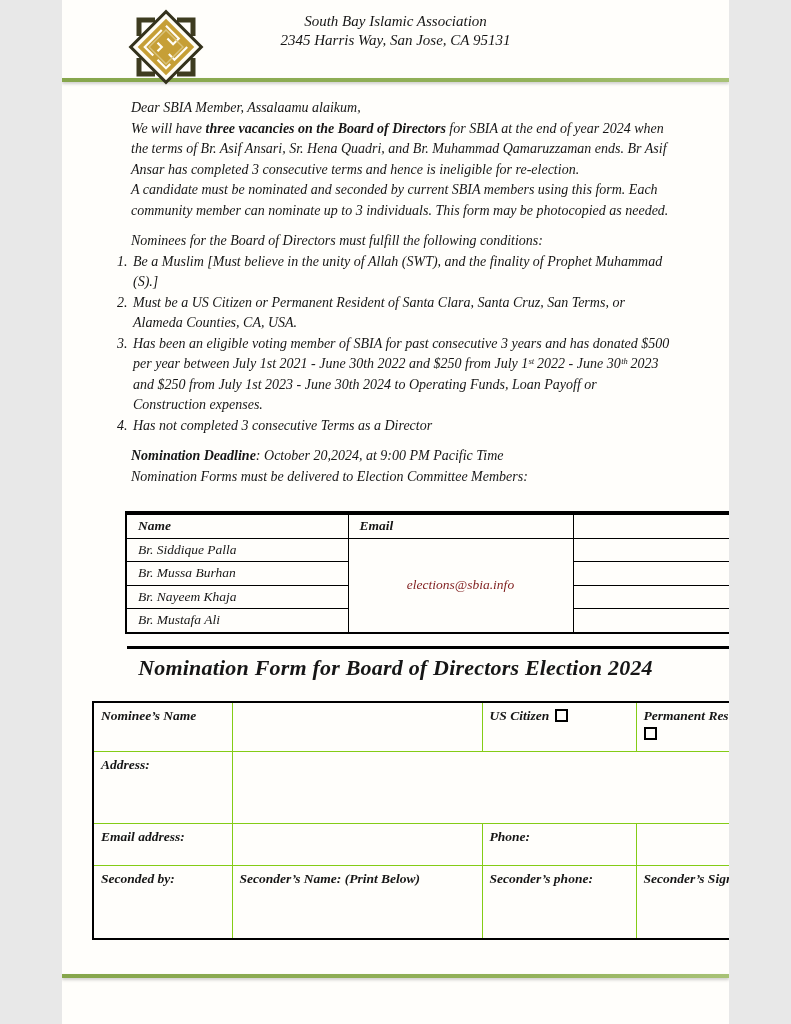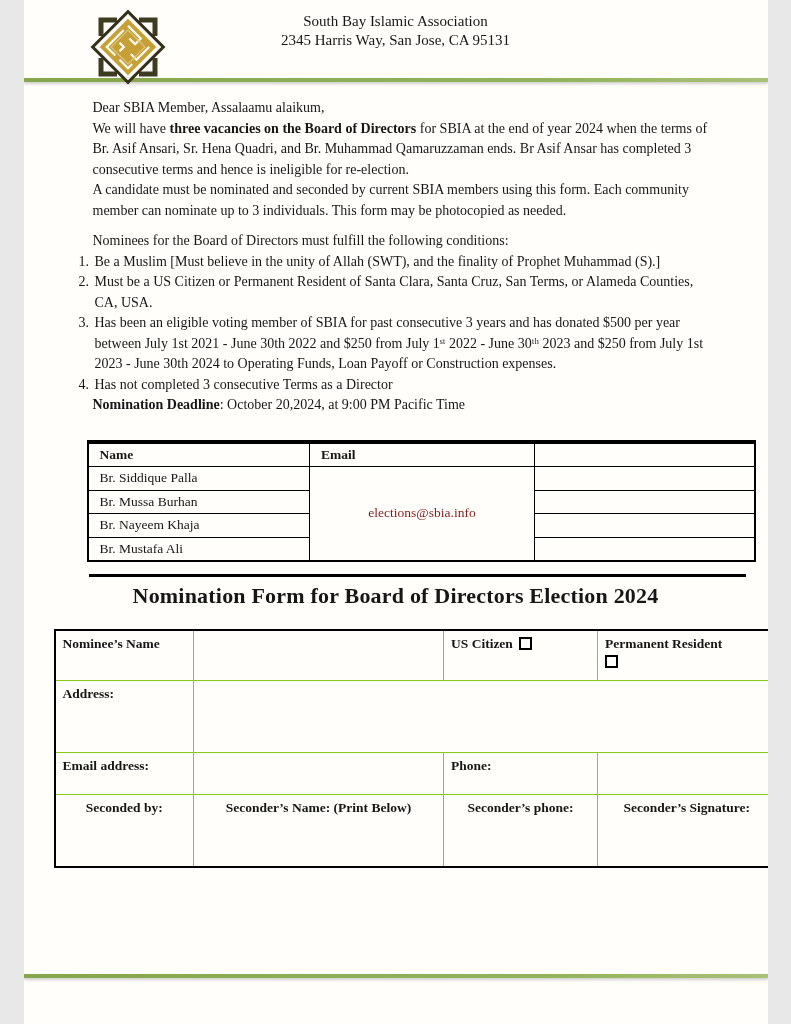--- a/index.html
+++ b/index.html
@@ -1,43 +1,44 @@
 <!DOCTYPE html>
 <html><head>
 <meta charset="utf-8">
 <style>
   * { margin:0; padding:0; box-sizing:border-box; }
   html,body { background:#e8e8e8; }
   .page {
     position:relative;
-    width:744px; height:1024px;
+    width:667px; height:1024px;
     margin:0 auto;
     background:#fffefb;
     color:#161616;
     font-family:"Liberation Serif", serif;
     overflow:hidden;
+    font-style:italic;
   }
   
   .header { position:relative; height:82px; padding-top:12px; }
   .header-text { text-align:center; font-size:15px; line-height:19px; }
   .header-text .bold { font-weight:bold; }
   .logo { position:absolute; top:5px; left:62px; z-index:3; }
   .green-rule { position:absolute; left:0; width:100%; height:4px;
     background:linear-gradient(to right,#86a64c 0%,#93b25a 70%,#a8c277 100%);
     box-shadow:0 2px 3px rgba(120,120,120,.35); z-index:1; }
   .rule-top { top:78px; }
   .rule-bottom { top:974px; }
   
   .letter { margin:0 56px 0 69px; font-size:14px; line-height:20.5px; }
   .salutation { margin-top:16px; }
   .para1 { margin-top:0; }
   .cond-intro { margin-top:10px; }
   ol.conditions { margin-left:-24px; padding-left:24px; }
   ol.conditions li { padding-left:2px; }
-  .deadline { }
+  .deadline { margin-top:10px; }
   .bold { font-weight:bold; }
   
   table.committee {
     border-collapse:collapse; table-layout:fixed;
     width:667px; margin:24px 0 0 -6px;
     border:2px solid #000; border-top:4px solid #000;
     font-size:13.5px;
   }
   table.committee th, table.committee td {
     border:1px solid #000; padding:1px 11px; height:19px;
@@ -52,21 +53,21 @@
   
   table.nform {
     border-collapse:collapse; table-layout:fixed;
     width:722px; margin:20px 0 0 30px;
     border:2px solid #000;
     font-size:13.5px;
   }
   table.nform td { border:1px solid #84cc16; vertical-align:top; padding:4px 7px; }
   table.nform td.label { font-weight:bold; line-height:17px; }
   .rh1 td { height:50px; } .rh2 td { height:72px; } .rh3 td { height:42px; }
-  .rh4 td { height:72px; } .rh5 td { height:73px;text-align:center; }
+  .rh4 td { height:72px; } .rh5 td { height:73px; }
   .checkbox {
     display:inline-block; width:13px; height:13px;
     border:2px solid #000; background:#fffefb;
     vertical-align:-2px; margin-left:6px; cursor:pointer;
   }
   .checkbox.block { display:block; margin:3px 0 0 0; }
 </style>
 </head>
 <body>
 
@@ -110,20 +111,21 @@
 
     <p class="cond-intro">Nominees for the Board of Directors must fulfill the following conditions:</p>
     <ol class="conditions">
       <li>Be a Muslim [Must believe in the unity of Allah (SWT), and the finality of Prophet Muhammad (S).]</li>
       <li>Must be a US Citizen or Permanent Resident of Santa Clara, Santa Cruz, San Terms, or Alameda Counties, CA, USA.</li>
       <li>Has been an eligible voting member of SBIA for past consecutive 3 years and has donated $500 per year between July 1st 2021 - June 30th 2022 and $250 from July 1ˢᵗ 2022 - June 30ᵗʰ 2023 and $250 from July 1st 2023 - June 30th 2024 to Operating Funds, Loan Payoff or Construction expenses.</li>
       <li>Has not completed 3 consecutive Terms as a Director</li>
     </ol>
 
     <p class="deadline"><span class="bold">Nomination Deadline</span><span>: October 20,2024, at 9:00 PM Pacific Time</span></p>
+    <p>Nomination Forms must be delivered to Election Committee Members:</p>
 
     <table class="committee">
       <colgroup>
           <col style="width:222px">
           <col style="width:225px">
           <col style="width:220px">
         </colgroup>
       <tbody>
           <tr>
         <th>Name</th>

